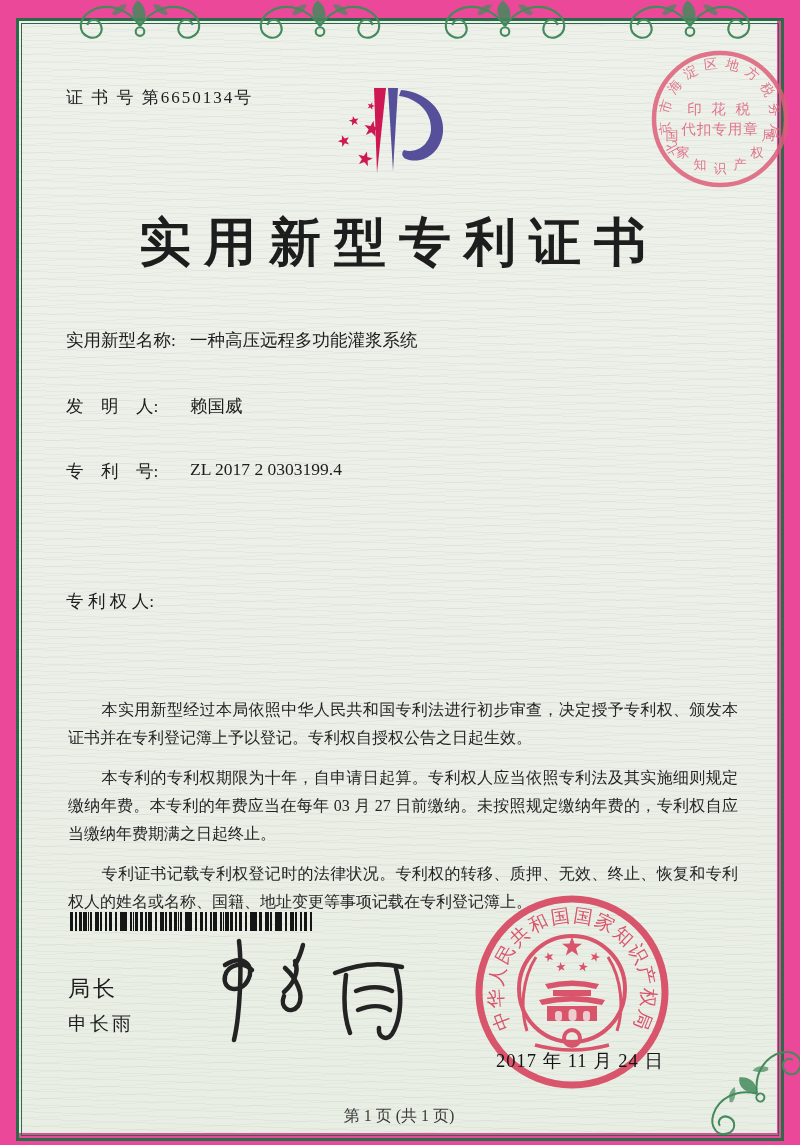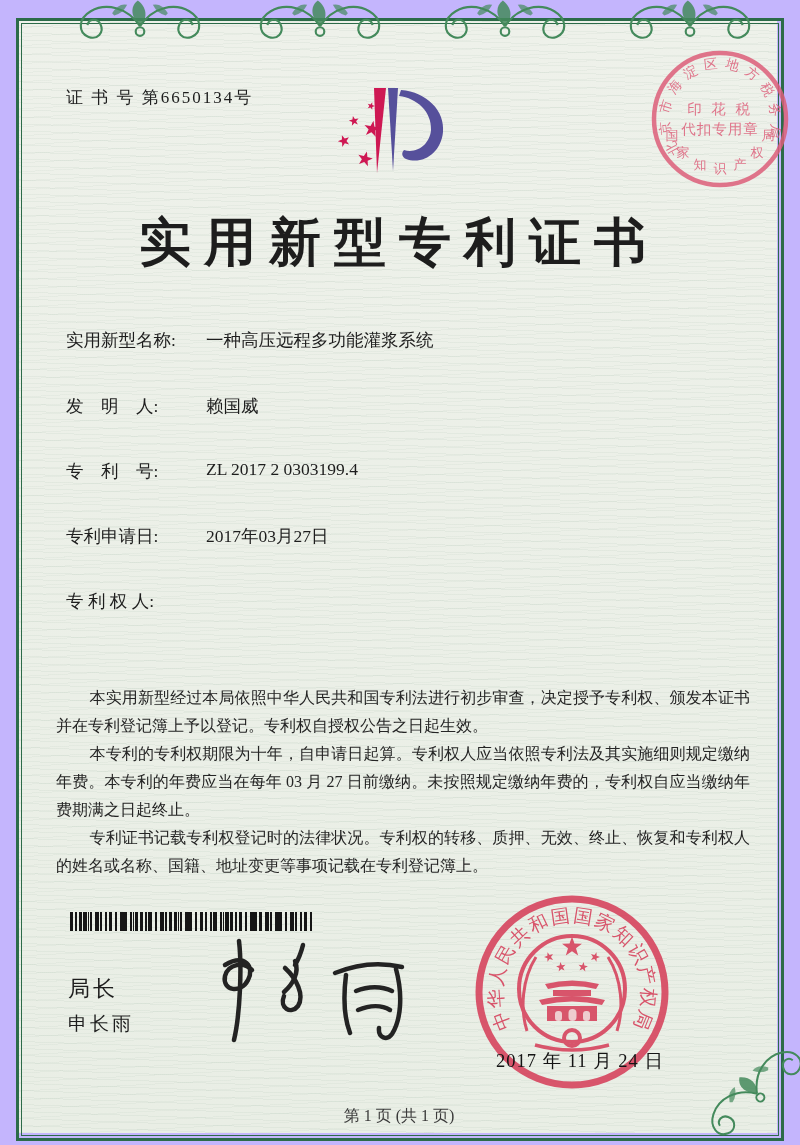--- a/index.html
+++ b/index.html
@@ -1,36 +1,36 @@
 <!DOCTYPE html>
 <html><head>
 <meta charset="utf-8">
 <style>
   html,body{margin:0;padding:0;background:#e8e8e4;}
-  #page{position:relative;width:800px;height:1145px;background:#c4b5fd;overflow:hidden;
+  #page{position:relative;width:800px;height:1145px;background:#ec4899;overflow:hidden;
         font-family:"Liberation Serif","DejaVu Serif",serif;color:#1d1d1d;}
   
   .texture{position:absolute;left:19px;top:21px;width:758px;height:1112px;z-index:0;
     background:
       repeating-linear-gradient(2deg, rgba(140,170,150,.10) 0 1px, rgba(0,0,0,0) 1px 7px),
       repeating-linear-gradient(-3deg, rgba(140,170,150,.08) 0 1px, rgba(0,0,0,0) 1px 9px),
       linear-gradient(#eef1ea,#e9eee5);}
   
   .frame{position:absolute;left:16px;top:18px;width:762px;height:1117px;border:3px solid #2c6b49;z-index:1;pointer-events:none;}
   .frame-inner{position:absolute;inset:2px;border:1px solid #2c6b49;}
   .ornament{position:absolute;z-index:6;}
   .cert-no{position:absolute;left:66px;top:86px;font-size:17px;letter-spacing:2px;z-index:2;}
   .logo{position:absolute;left:325px;top:84px;z-index:2;}
   .title{position:absolute;left:18px;top:208px;width:762px;text-align:center;font-size:52px;font-weight:700;
          letter-spacing:13px;z-index:2;}
-  .field{position:absolute;left:66px;display:flex;gap:24px;font-size:17.5px;z-index:2;white-space:nowrap;}
+  .field{position:absolute;left:66px;display:flex;gap:8px;font-size:17.5px;z-index:2;white-space:nowrap;}
   .field .lbl{min-width:116px;}
   .paras{position:absolute;left:56px;top:684px;width:694px;font-size:16px;line-height:28px;
          text-align:justify;color:#252525;z-index:2;}
-  .paras p{margin:0;text-indent:2.1em;}
+  .paras p{margin:12px;text-indent:2.1em;}
   .barcode{position:absolute;left:70px;top:912px;width:243px;height:19px;z-index:2;
     background-image:
       repeating-linear-gradient(90deg,#151515 0 2px,rgba(0,0,0,0) 2px 5px),
       repeating-linear-gradient(90deg,#151515 0 1px,rgba(0,0,0,0) 1px 9px),
       repeating-linear-gradient(90deg,#151515 0 3px,rgba(0,0,0,0) 3px 13px);}
   .director-title{position:absolute;left:68px;top:974px;font-size:22px;letter-spacing:3px;z-index:2;}
   .director-name{position:absolute;left:68px;top:1011px;font-size:19px;letter-spacing:3px;z-index:2;}
   .signature{position:absolute;left:195px;top:935px;z-index:3;}
   .seal{position:absolute;left:467px;top:887px;z-index:4;}
   .seal-date{position:absolute;left:492px;top:1048px;width:176px;text-align:center;font-size:18.5px;
@@ -100,24 +100,20 @@
     <span class="lbl">实用新型名称:</span>
     <span class="val">一种高压远程多功能灌浆系统</span>
   </div>
   <div class="field" style="top:394px">
     <span class="lbl">发　明　人:</span>
     <span class="val">赖国威</span>
   </div>
   <div class="field" style="top:459px">
     <span class="lbl">专　利　号:</span>
     <span class="val">ZL 2017 2 0303199.4</span>
-  </div>
-  <div class="field" style="top:524px">
-    <span class="lbl">专利申请日:</span>
-    <span class="val">2017年03月27日</span>
   </div>
   <div class="field" style="top:589px">
     <span class="lbl">专 利 权 人:</span>
   </div>
 
   <div class="paras">
     <p>本实用新型经过本局依照中华人民共和国专利法进行初步审查，决定授予专利权、颁发本证书并在专利登记簿上予以登记。专利权自授权公告之日起生效。</p>
     <p>本专利的专利权期限为十年，自申请日起算。专利权人应当依照专利法及其实施细则规定缴纳年费。本专利的年费应当在每年 03 月 27 日前缴纳。未按照规定缴纳年费的，专利权自应当缴纳年费期满之日起终止。</p>
     <p>专利证书记载专利权登记时的法律状况。专利权的转移、质押、无效、终止、恢复和专利权人的姓名或名称、国籍、地址变更等事项记载在专利登记簿上。</p>
   </div>

